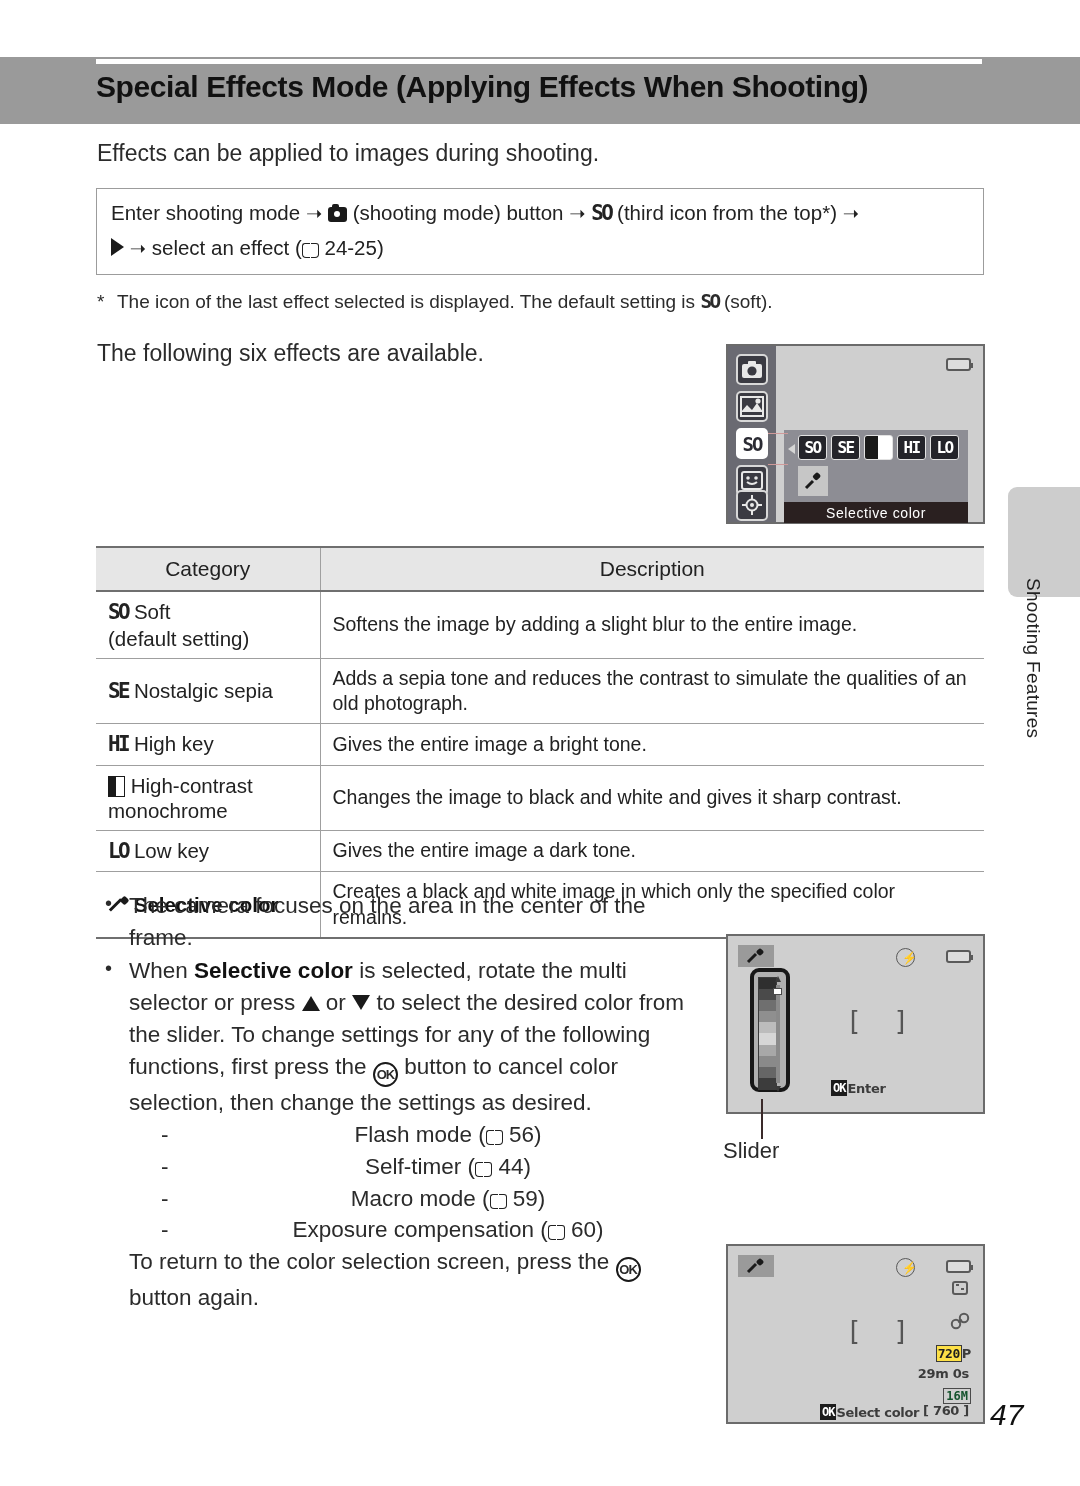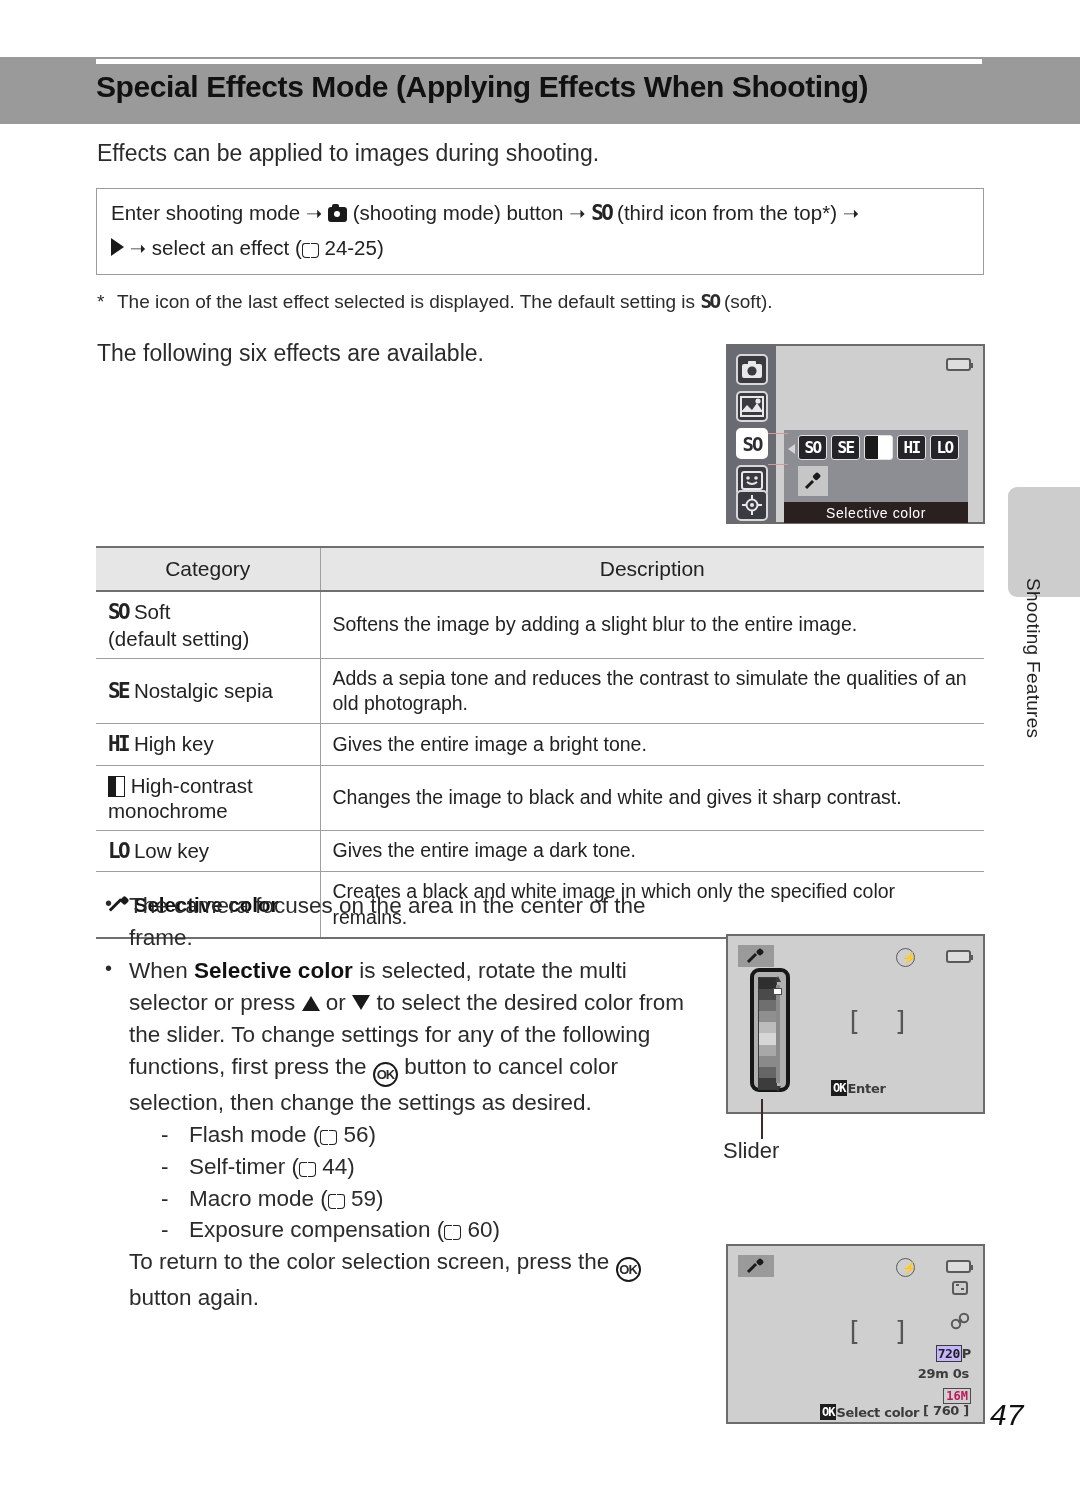--- a/index.html
+++ b/index.html
@@ -174,21 +174,21 @@
     position: absolute; left: 97px; top: 890px;
     width: 610px;
     font-size: 22.5px; line-height: 1.42; color: #2b2b2b;
   }
   .bul { position: relative; padding-left: 32px; }
   .bul::before {
     content: "\2022"; position: absolute; left: 8px; top: -1px;
     font-size: 20px; color: #2b2b2b;
   }
   .bul + .bul { margin-top: 1px; }
-  .sub { padding-left: 60px; position: relative; }
+  .sub { padding-left: 60px; position: relative; text-align: center; }
   .sub::before {
     content: "-"; position: absolute; left: 32px; top: 0;
   }
   b { font-weight: bold; color: #111; }
 
   
   .side-tab {
     position: absolute; left: 1008px; top: 487px;
     width: 72px; height: 110px;
     background: #cdcdcd;
@@ -358,24 +358,24 @@
     position: absolute; width: 19px; height: 19px;
     border: 1.8px solid #5a5a5a; border-radius: 50%;
   }
   .flash-off .bolt {
     position: absolute; left: 5px; top: 2px;
     font-size: 12px; color: #5a5a5a; font-weight: bold;
   }
   .osd-box {
     display: inline-block; border: 1.6px solid #4a4a4a;
     font-family: "DejaVu Sans Mono", monospace; font-weight: bold;
-    font-size: 12px; color: #be185d; padding: 0 2px;
+    font-size: 12px; color: #14532d; padding: 0 2px;
   }
   .osd-720 {
-    display: inline-block; background: #c4b5fd;
+    display: inline-block; background: #fde047;
     border: 1.6px solid #3a3a3a;
     font-family: "DejaVu Sans Mono", monospace; font-weight: bold;
     font-size: 13px; color: #1f1f1f; padding: 0 1px; letter-spacing: -0.5px;
   }
 </style>
 </head>
 <body>
 
 <div class="page">
 

